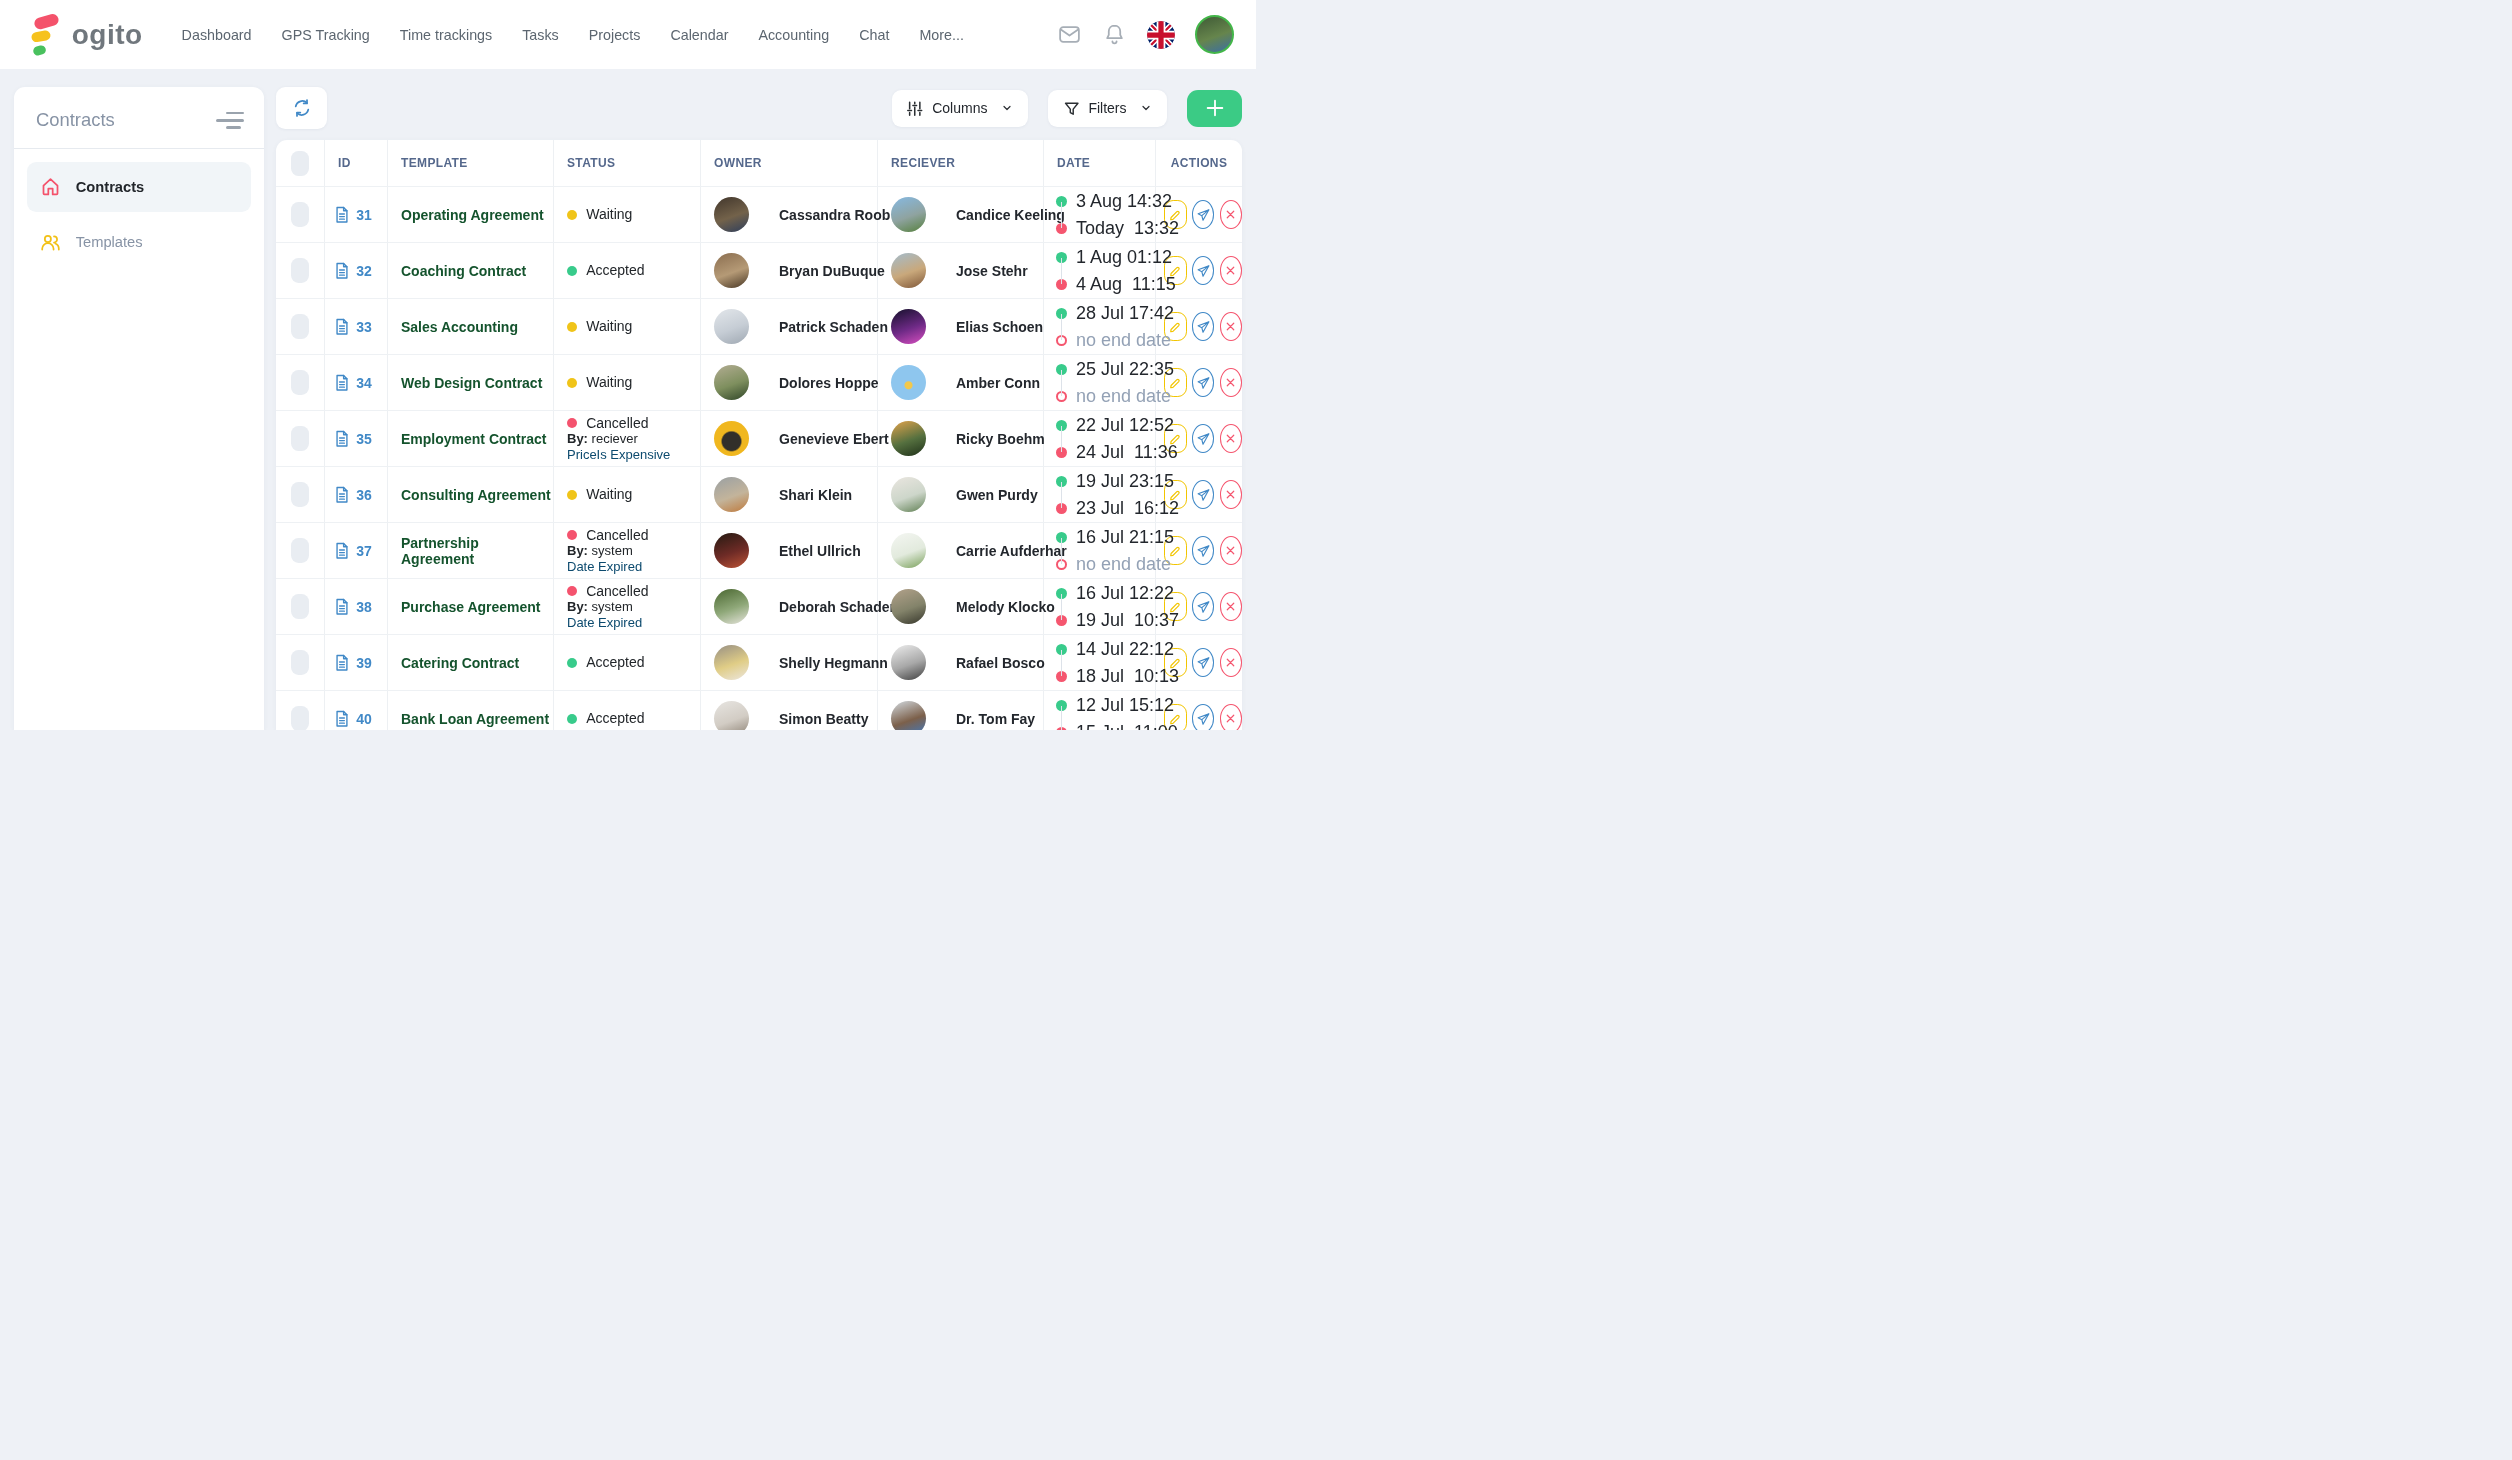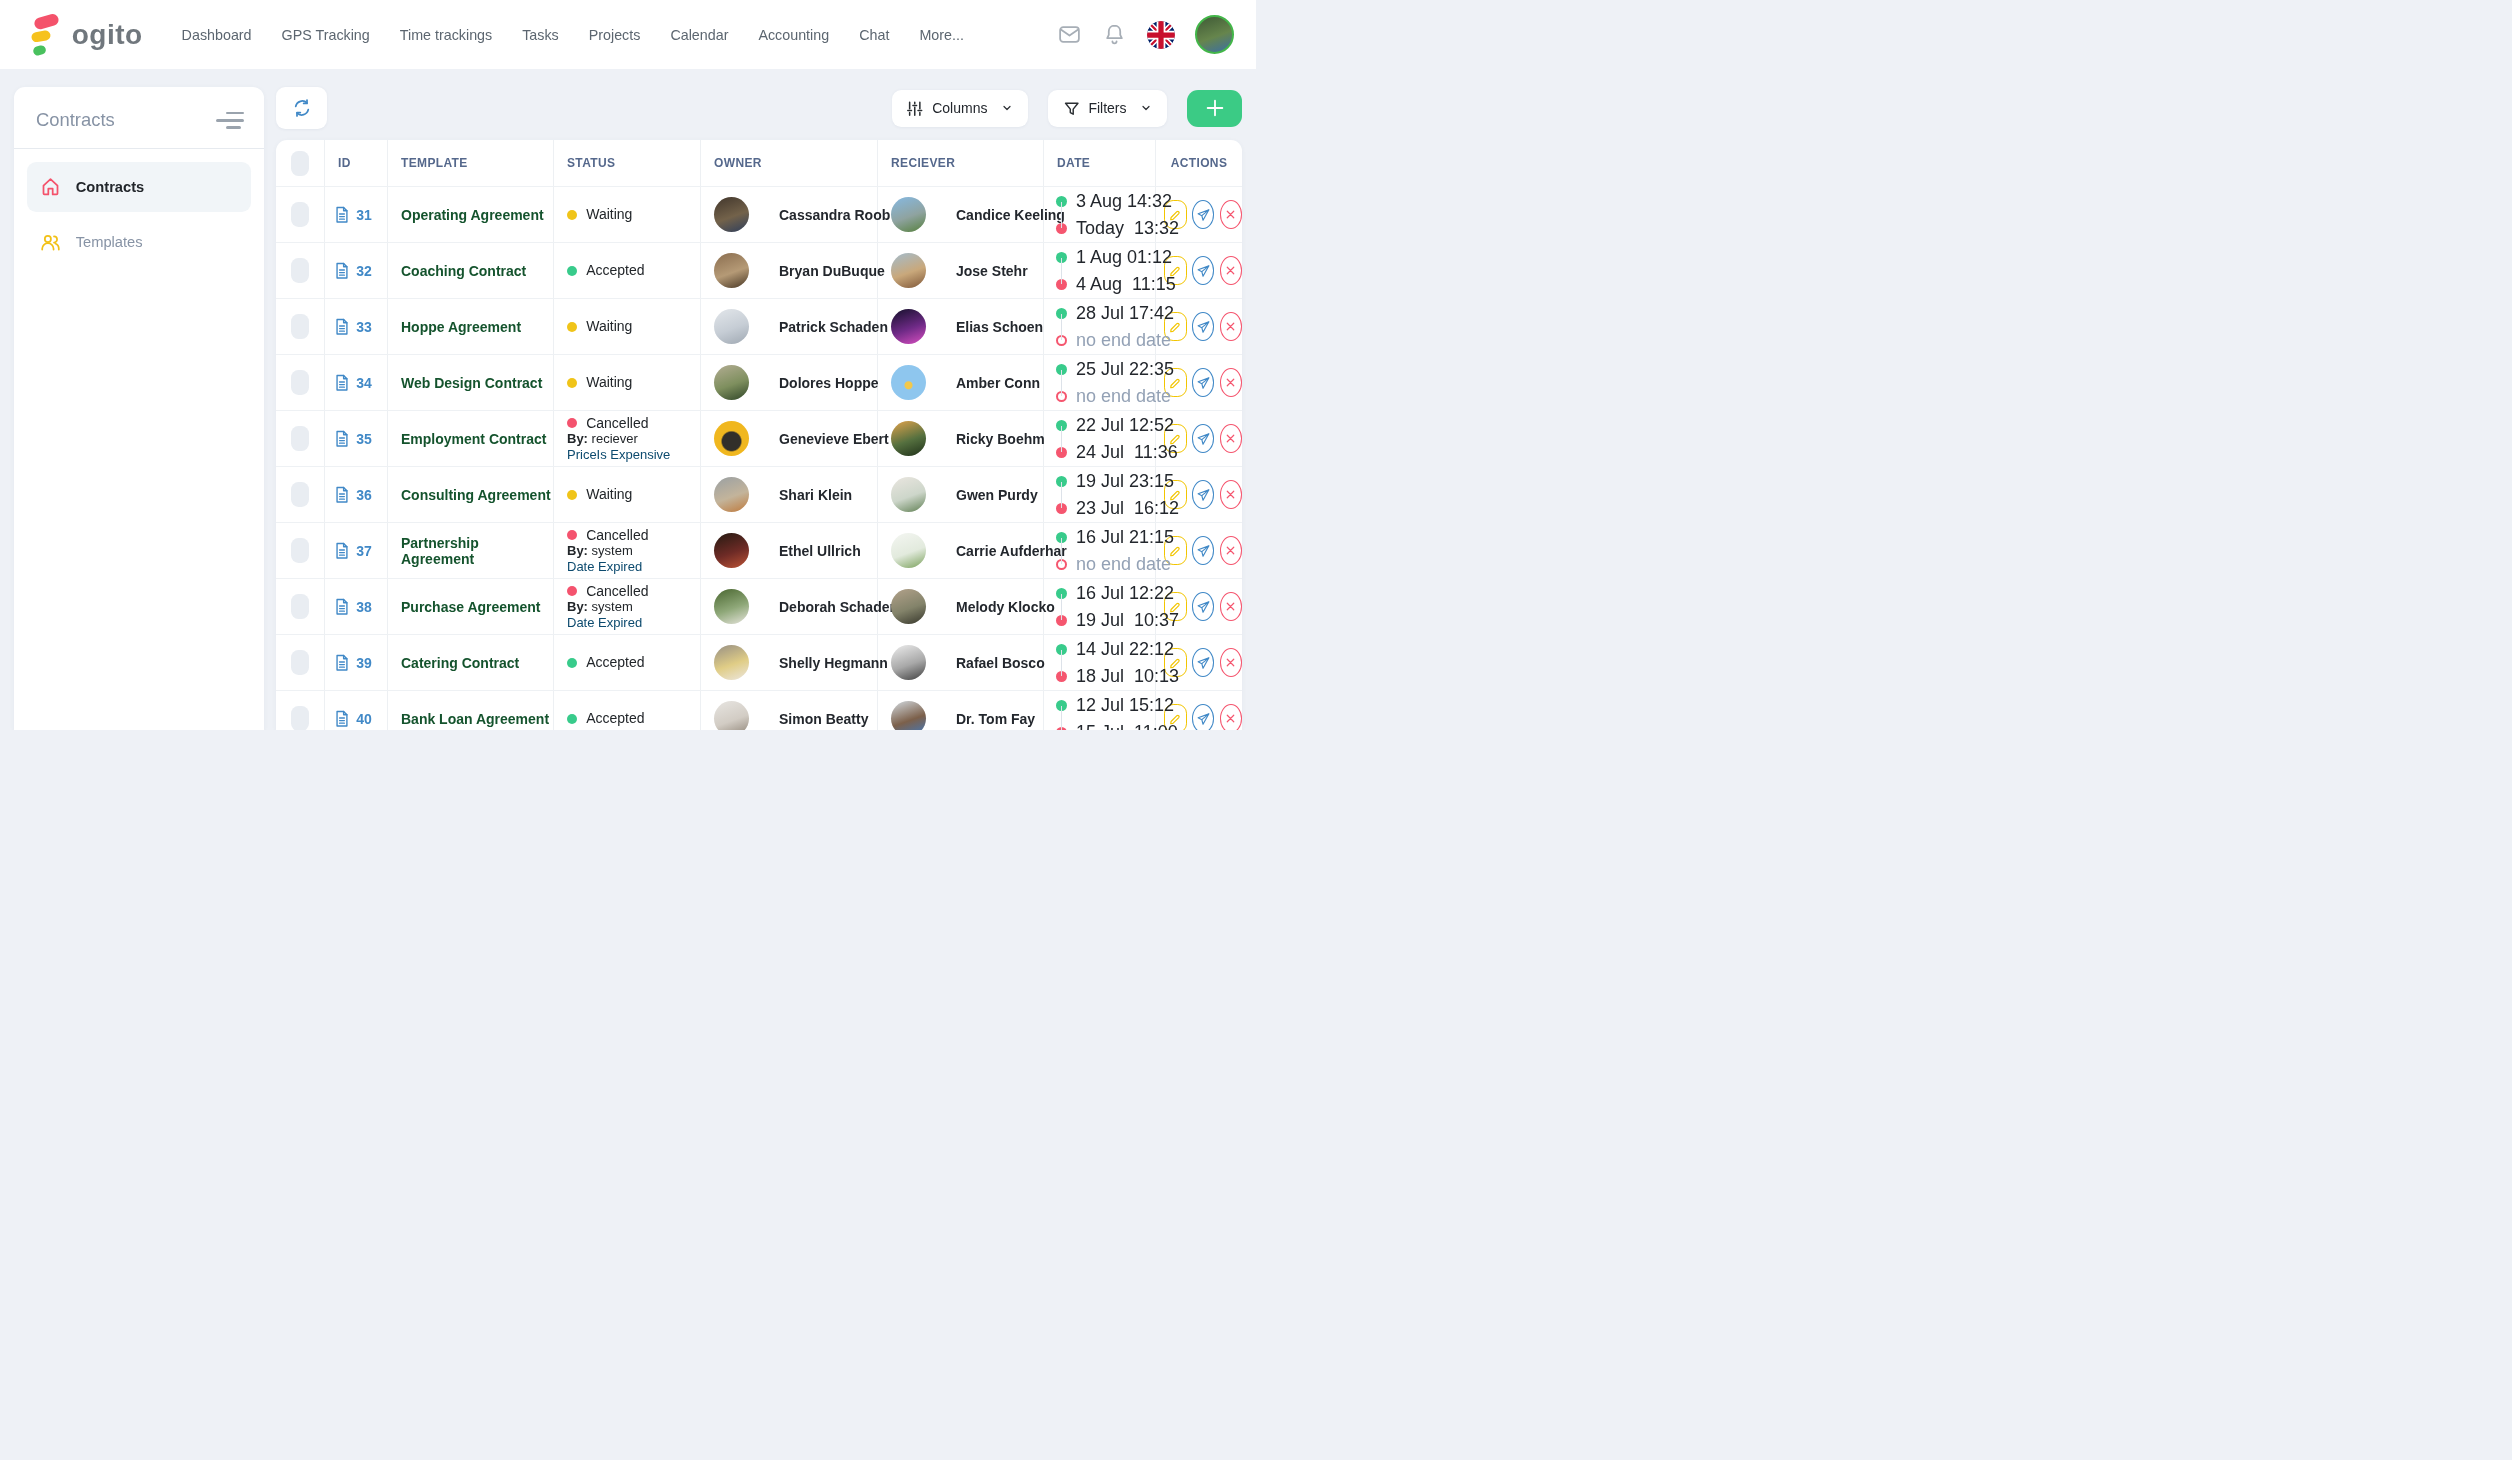--- a/index.html
+++ b/index.html
@@ -358,21 +358,21 @@
             </div>
     <div class="cell id-cell">
       <svg width="15.6" height="17.5" viewBox="0 0 20 24" fill="none" stroke="#4189c7" stroke-width="1.9" stroke-linecap="round" stroke-linejoin="round">
         <path d="M3.5 2h9L17 6.5V22H3.5z"></path>
                 <path d="M12.5 2v4.5H17"></path>
         <path d="M7 11h6.5M7 14.5h6.5M7 18h6.5"></path>
       </svg>
       <span>33</span>
     </div>
     <div class="cell tpl-cell">
-              <a class="tpl-link">Hoppe Agreement</a>
+              <a class="tpl-link">Sales Accounting</a>
             </div>
     <div class="cell status-cell">
       <div class="status-block">
         <div class="status-main">
           <span class="dot" style="background: rgb(240, 196, 25);"></span>
           <span class="status-label">Waiting</span>
         </div>
 
       </div>
     </div>

